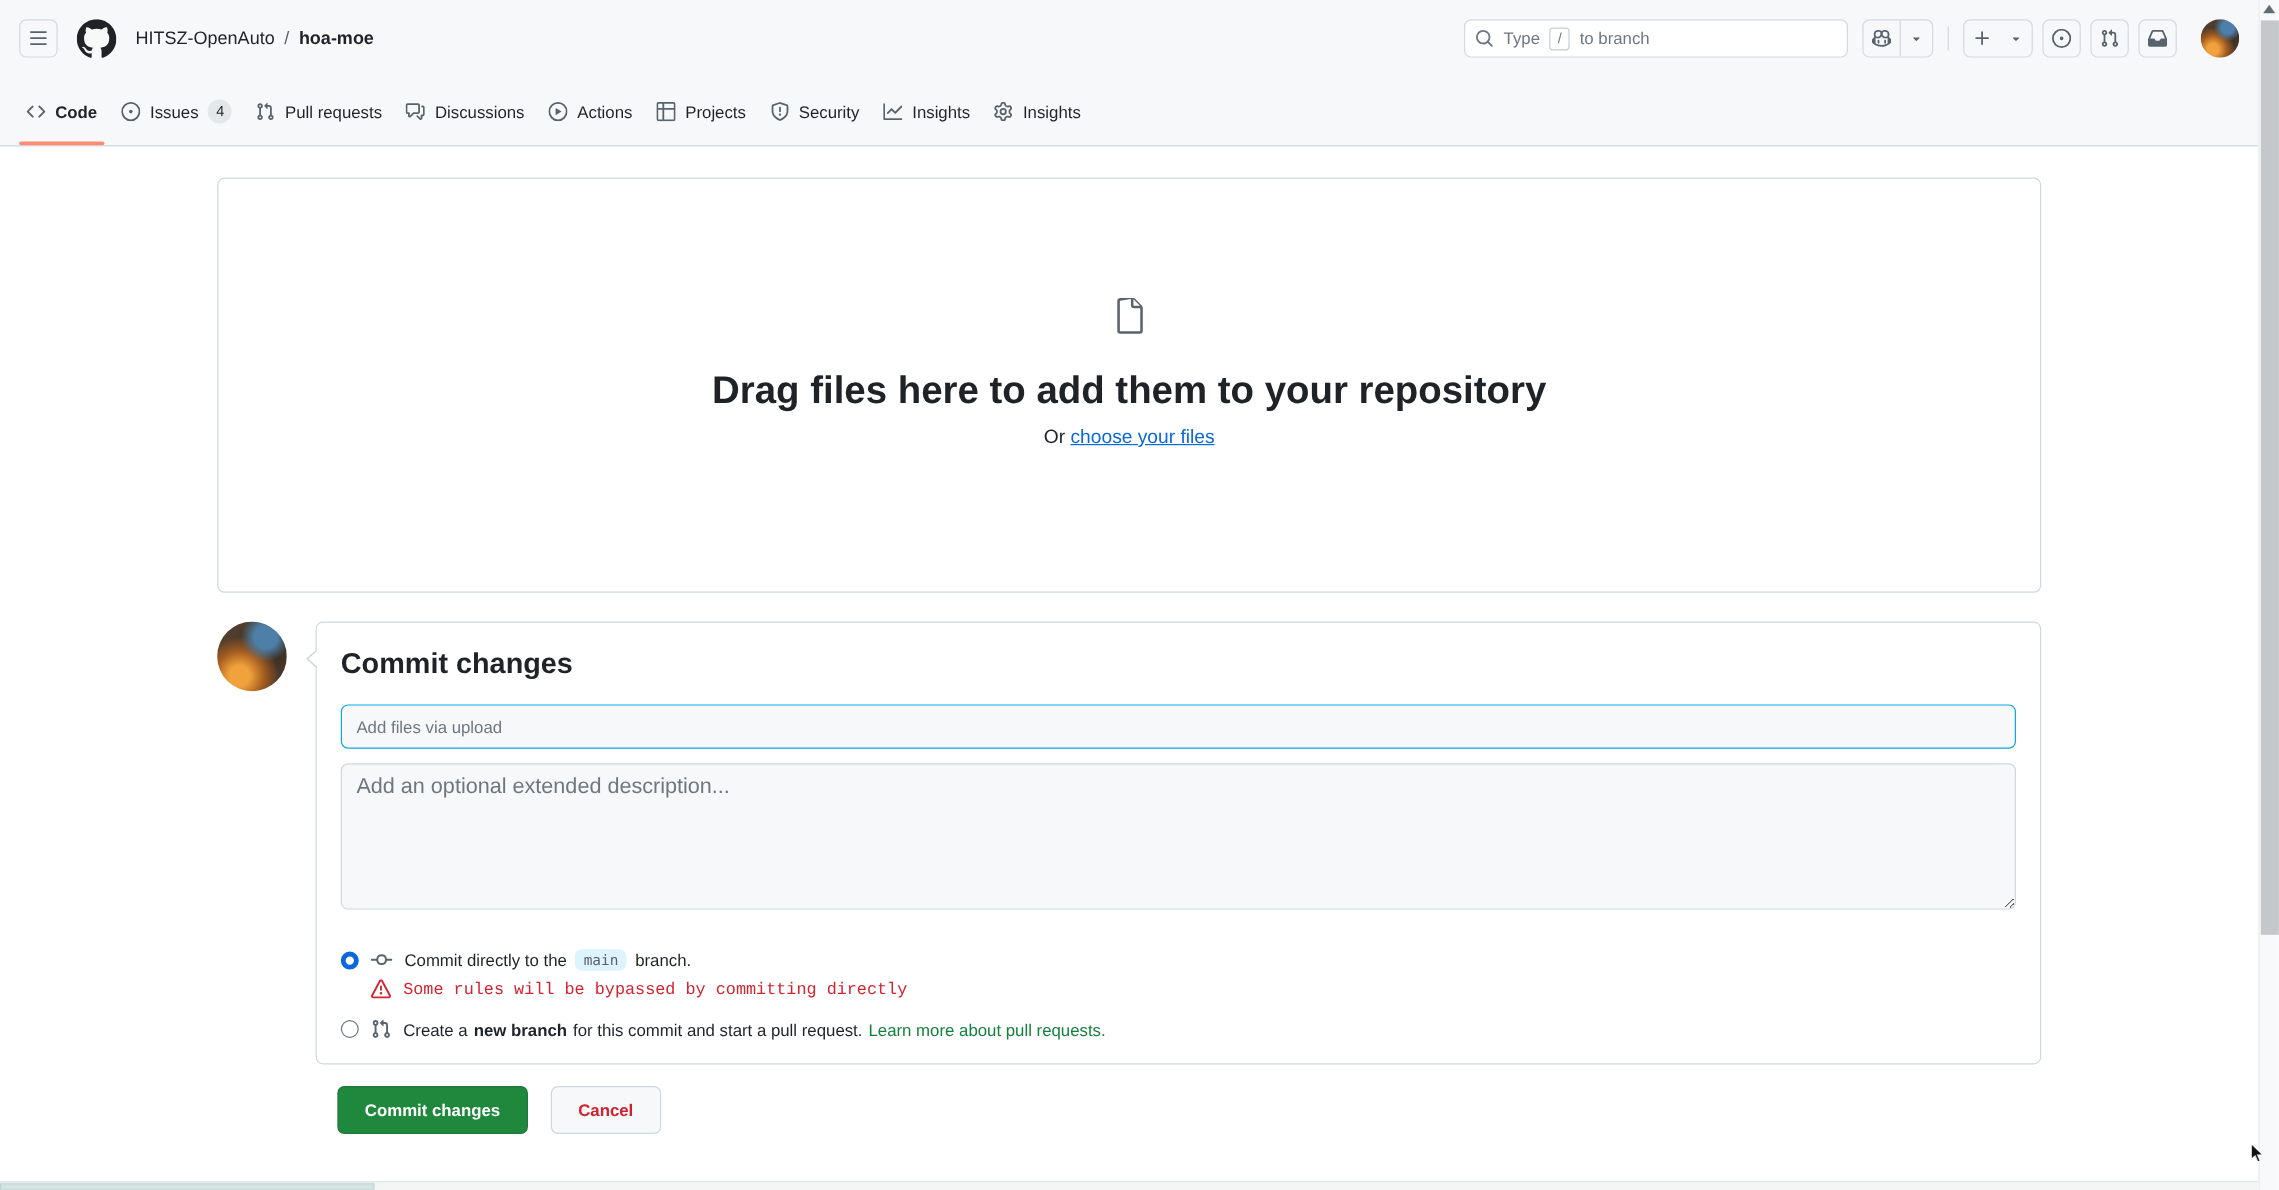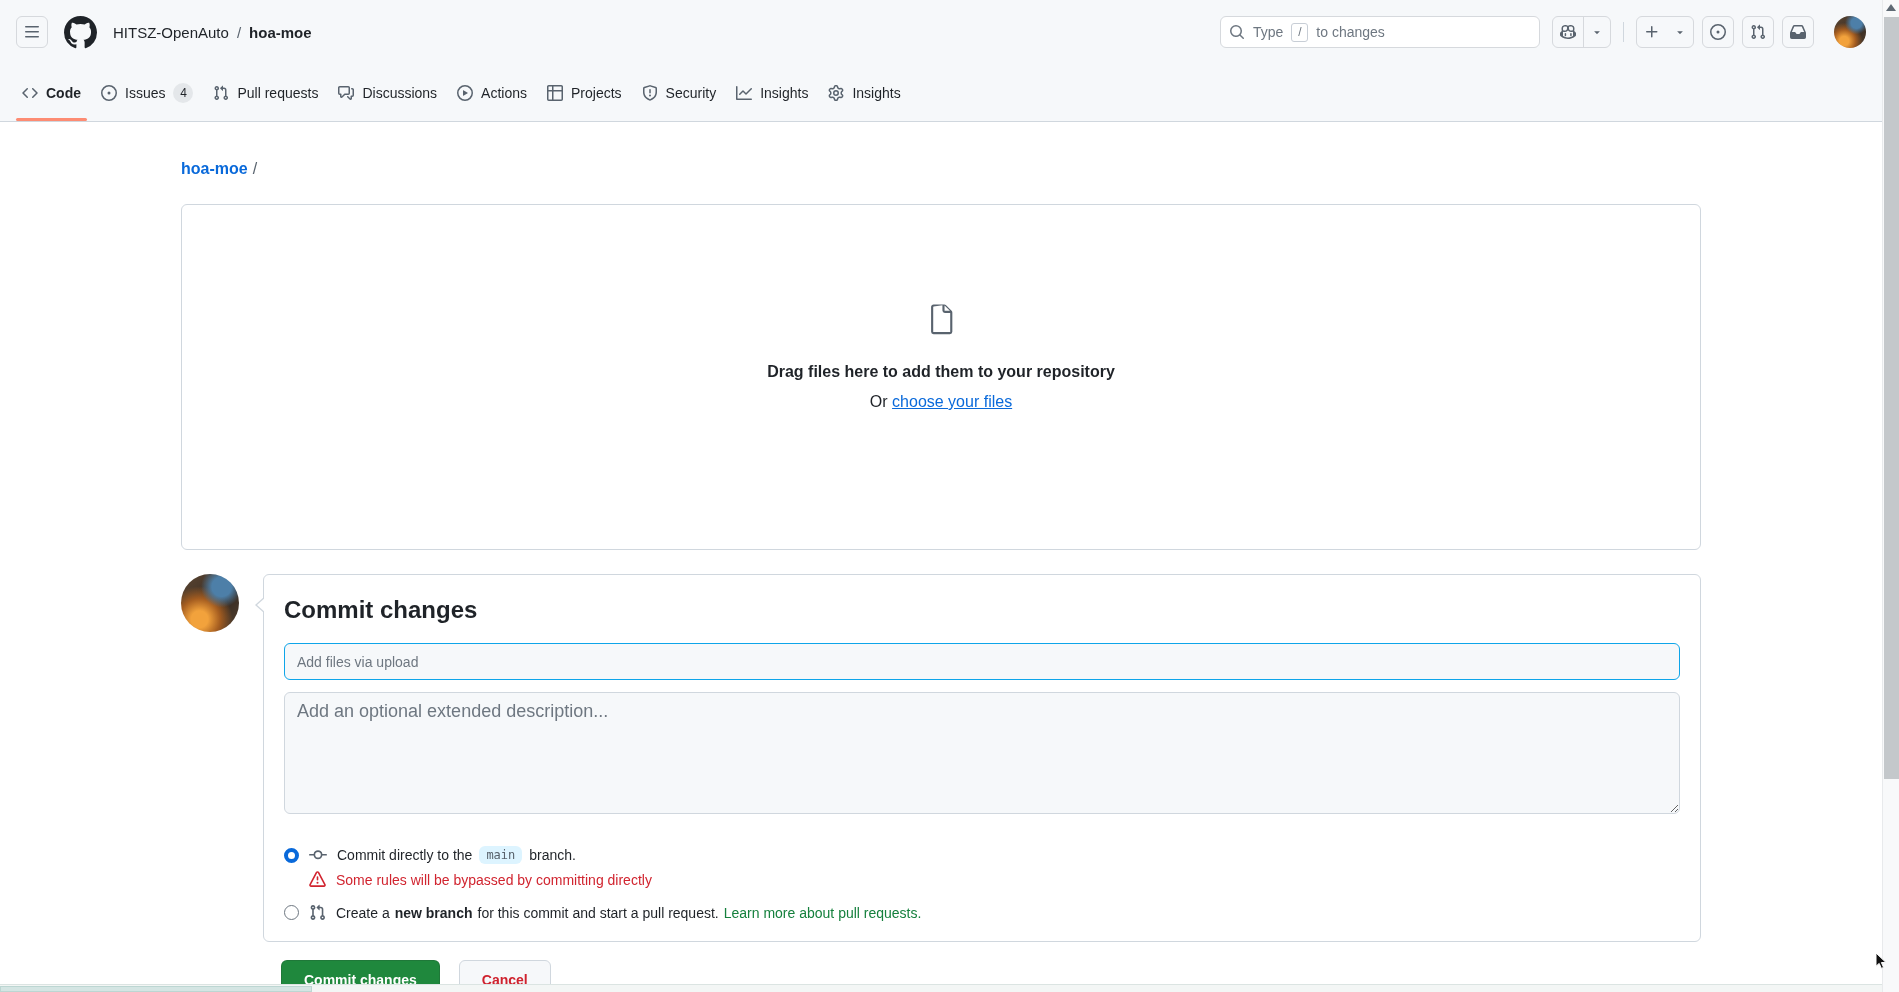--- a/index.html
+++ b/index.html
@@ -77,21 +77,21 @@
 
   .repo-breadcrumb { padding-top: 38px; font-size: 16px; }
   .repo-breadcrumb a { color: #0969da; font-weight: 700; text-decoration: none; cursor: pointer; }
   .repo-breadcrumb .sep { color: #59636e; margin-left: 5px; font-weight: 400; }
 
   .dropzone {
     margin-top: 26px; height: 346px; border: 1px solid #d0d7de; border-radius: 6px;
     display: flex; flex-direction: column; align-items: center; padding-top: 98px;
   }
   .dropzone .file-glyph { color: #59636e; }
-  .dz-heading { margin-top: 26px; font-size: 16px; font-weight: 700; color: #1f2328; }
+  .dz-heading { margin-top: 26px; font-size: 32px; font-weight: 700; color: #1f2328; }
   .dz-sub { margin-top: 12px; font-size: 16px; color: #1f2328; }
   .dz-sub a { color: #0969da; text-decoration: underline; cursor: pointer; }
 
   .commit-row { margin-top: 24px; display: flex; }
   .avatar.lg { width: 58px; height: 58px; }
   .commit-card {
     margin-left: 24px; flex: 1; border: 1px solid #d0d7de; border-radius: 6px;
     position: relative; padding: 20px; background: #fff;
   }
   .commit-card::before {
@@ -119,21 +119,21 @@
   .radio {
     width: 15px; height: 15px; border-radius: 50%; border: 1px solid #6e7781; background: #fff; flex: none; cursor: pointer;
   }
   .radio.checked { border: 4.5px solid #0969da; }
   .row-icon { color: #59636e; flex: none; }
   .radio-label { display: flex; align-items: center; gap: 5px; cursor: default; }
   .branch-badge {
     background: #ddf4ff; color: #57606a; font-family: "DejaVu Sans Mono", monospace;
     font-size: 12px; padding: 2px 7px; border-radius: 6px; margin: 0 2px;
   }
-  .warning-row { margin-top: 7px; margin-left: 25px; display: flex; align-items: center; gap: 10px; font-size: 14px; color: #d1242f; }
+  .warning-row { margin-top: 7px; margin-left: 25px; display: flex; align-items: center; gap: 10px; font-size: 14px; color: #d1242f; font-family: Liberation Mono, monospace; }
   .warning-row .warn-icon { color: #d1242f; flex: none; }
   .bold { font-weight: 700; }
   .inline-link { color: #15803d; cursor: pointer; }
 
   .commit-actions { margin-top: 18px; margin-left: 100px; display: flex; gap: 19px; }
   .btn {
     height: 40px; padding: 0 22px; border-radius: 6px; font-size: 14px; font-weight: 700;
     font-family: "Liberation Sans", sans-serif; cursor: pointer; display: flex; align-items: center;
   }
   .btn-primary { background: #1f883d; color: #ffffff; border: 1px solid rgba(31,35,40,0.15); }
@@ -181,21 +181,21 @@
     </div>
     <div class="spacer"></div>
     <div class="search-box">
       <span>
         <svg width="16" height="16" viewBox="0 0 16 16" fill="currentColor">
             <path d="M10.68 11.74a6 6 0 0 1-7.922-8.982 6 6 0 0 1 8.982 7.922l3.04 3.04a.749.749 0 0 1-.326 1.275.749.749 0 0 1-.734-.215ZM11.5 7a4.499 4.499 0 1 0-8.997 0A4.499 4.499 0 0 0 11.5 7Z"></path>
           </svg>
       </span>
       <span>Type</span>
       <span class="slash-key">/</span>
-      <span>to changes</span>
+      <span>to branch</span>
     </div>
     <div class="split-btn">
       <span class="seg">
         <svg width="16" height="16" viewBox="0 0 16 16" fill="currentColor">
             <path d="M7.998 15.035c-4.562 0-7.873-2.914-7.998-3.749V9.338c.085-.628.677-1.686 1.588-2.065.013-.07.024-.143.036-.218.029-.183.06-.384.126-.612-.201-.508-.254-1.084-.254-1.656 0-.87.128-1.769.693-2.484.579-.733 1.494-1.124 2.724-1.261 1.206-.134 2.262.034 2.944.765.05.053.096.108.139.165.044-.057.094-.112.143-.165.682-.731 1.738-.899 2.944-.765 1.23.137 2.145.528 2.724 1.261.566.715.693 1.614.693 2.484 0 .572-.053 1.148-.254 1.656.066.228.098.429.126.612.012.076.024.148.037.218.924.385 1.522 1.471 1.591 2.095v1.872c0 .766-3.351 3.795-8.002 3.795Zm0-1.485c2.28 0 4.584-1.11 5.002-1.433V7.862l-.023-.116c-.49.21-1.075.291-1.727.291-1.146 0-2.059-.327-2.71-.991A3.222 3.222 0 0 1 8 6.303a3.24 3.24 0 0 1-.544.743c-.65.664-1.563.991-2.71.991-.652 0-1.236-.081-1.727-.291l-.023.116v4.255c.419.323 2.722 1.433 5.002 1.433ZM6.762 2.83c-.193-.206-.637-.413-1.682-.297-1.019.113-1.479.404-1.713.7-.247.312-.369.789-.369 1.554 0 .793.129 1.171.308 1.371.162.181.519.379 1.442.379.853 0 1.339-.235 1.638-.54.315-.322.527-.827.617-1.553.117-.935-.037-1.395-.241-1.614Zm4.155-.297c-1.044-.116-1.488.091-1.681.297-.204.219-.359.679-.242 1.614.091.726.303 1.231.618 1.553.299.305.784.54 1.638.54.922 0 1.28-.198 1.442-.379.179-.2.308-.578.308-1.371 0-.765-.123-1.242-.37-1.554-.233-.296-.693-.587-1.713-.7Zm-6.25 7.292v1.75a.75.75 0 0 0 1.5 0v-1.75a.75.75 0 0 0-1.5 0Zm5.5 0v1.75a.75.75 0 0 0 1.5 0v-1.75a.75.75 0 0 0-1.5 0Z"></path>
           </svg>
       </span>
       <span class="seg divided">
         <svg width="12" height="12" viewBox="0 0 16 16" fill="currentColor">
             <path d="m4.427 7.427 3.396 3.396a.25.25 0 0 0 .354 0l3.396-3.396A.25.25 0 0 0 11.396 7H4.604a.25.25 0 0 0-.177.427Z"></path>
@@ -315,23 +315,20 @@
             <path d="M8 0a8.2 8.2 0 0 1 .701.031C9.444.095 9.99.645 10.16 1.29l.288 1.107c.018.066.079.158.212.224.231.114.454.243.668.386.123.082.233.09.299.071l1.103-.303c.644-.176 1.392.021 1.82.63.27.385.506.792.704 1.218.315.675.111 1.422-.364 1.891l-.814.806c-.049.048-.098.147-.088.294.016.257.016.515 0 .772-.01.147.038.246.088.294l.814.806c.475.469.679 1.216.364 1.891a7.977 7.977 0 0 1-.704 1.217c-.428.61-1.176.807-1.82.63l-1.102-.302c-.067-.019-.177-.011-.3.071a5.909 5.909 0 0 1-.668.386c-.133.066-.194.158-.211.224l-.29 1.106c-.168.646-.715 1.196-1.458 1.26a8.006 8.006 0 0 1-1.402 0c-.743-.064-1.289-.614-1.458-1.26l-.289-1.106c-.018-.066-.079-.158-.212-.224a5.738 5.738 0 0 1-.668-.386c-.123-.082-.233-.09-.299-.071l-1.103.303c-.644.176-1.392-.021-1.82-.63a8.12 8.12 0 0 1-.704-1.218c-.315-.675-.111-1.422.363-1.891l.815-.806c.05-.048.098-.147.088-.294a6.214 6.214 0 0 1 0-.772c.01-.147-.038-.246-.088-.294l-.815-.806C.635 6.045.431 5.298.746 4.623a7.92 7.92 0 0 1 .704-1.217c.428-.61 1.176-.807 1.82-.63l1.102.302c.067.019.177.011.3-.071.214-.143.437-.272.668-.386.133-.066.194-.158.211-.224l.29-1.106C6.009.645 6.556.095 7.299.03 7.53.01 7.764 0 8 0Zm-.571 1.525c-.036.003-.108.036-.137.146l-.289 1.105c-.147.561-.549.967-.998 1.189-.173.086-.34.183-.5.29-.417.278-.97.423-1.529.27l-1.103-.303c-.109-.03-.175.016-.195.045-.22.312-.412.644-.573.99-.014.031-.021.11.059.19l.815.806c.411.406.562.957.53 1.456a4.709 4.709 0 0 0 0 .582c.032.499-.119 1.05-.53 1.456l-.815.806c-.081.08-.073.159-.059.19.162.346.353.677.573.989.02.03.085.076.195.046l1.102-.303c.56-.153 1.113-.008 1.53.27.161.107.328.204.501.29.447.222.85.629.997 1.189l.289 1.105c.029.109.101.143.137.146a6.6 6.6 0 0 0 1.142 0c.036-.003.108-.036.137-.146l.289-1.105c.147-.561.549-.967.998-1.189.173-.086.34-.183.5-.29.417-.278.97-.423 1.529-.27l1.103.303c.109.029.175-.016.195-.045.22-.313.411-.644.573-.99.014-.031.021-.11-.059-.19l-.815-.806c-.411-.406-.562-.957-.53-1.456a4.709 4.709 0 0 0 0-.582c-.032-.499.119-1.05.53-1.456l.815-.806c.081-.08.073-.159.059-.19a6.464 6.464 0 0 0-.573-.989c-.02-.03-.085-.076-.195-.046l-1.102.303c-.56.153-1.113.008-1.53-.27a4.44 4.44 0 0 0-.501-.29c-.447-.222-.85-.629-.997-1.189l-.289-1.105c-.029-.11-.101-.143-.137-.146a6.6 6.6 0 0 0-1.142 0ZM11 8a3 3 0 1 1-6 0 3 3 0 0 1 6 0ZM9.5 8a1.5 1.5 0 1 0-3.001.001A1.5 1.5 0 0 0 9.5 8Z"></path>
           </svg>
       </span>
       <span>Insights</span>
     </div>
   </nav>
 </header>
 
 <main class="main">
   <div class="container">
-    <div class="repo-breadcrumb">
-      <a>hoa-moe</a><span class="sep">/</span>
-    </div>
 
     <div class="dropzone">
       <span class="file-glyph">
         <svg width="34" height="34" viewBox="0 0 24 24" fill="currentColor">
             <path d="M5 2.75C5 1.784 5.784 1 6.75 1h7.586c.464 0 .909.184 1.237.513l3.914 3.914c.329.328.513.773.513 1.237v13.586A1.75 1.75 0 0 1 18.25 22H6.75A1.75 1.75 0 0 1 5 20.25Zm1.75-.25a.25.25 0 0 0-.25.25v17.5c0 .138.112.25.25.25h11.5a.25.25 0 0 0 .25-.25V7h-3.75A1.75 1.75 0 0 1 13 5.25V1.5Zm7.75-.062V5.25c0 .138.112.25.25.25h3.562l-.012-.012-3.788-3.788Z"></path>
           </svg>
       </span>
       <div class="dz-heading">Drag files here to add them to your repository</div>
       <div class="dz-sub">
         <span>Or</span>

